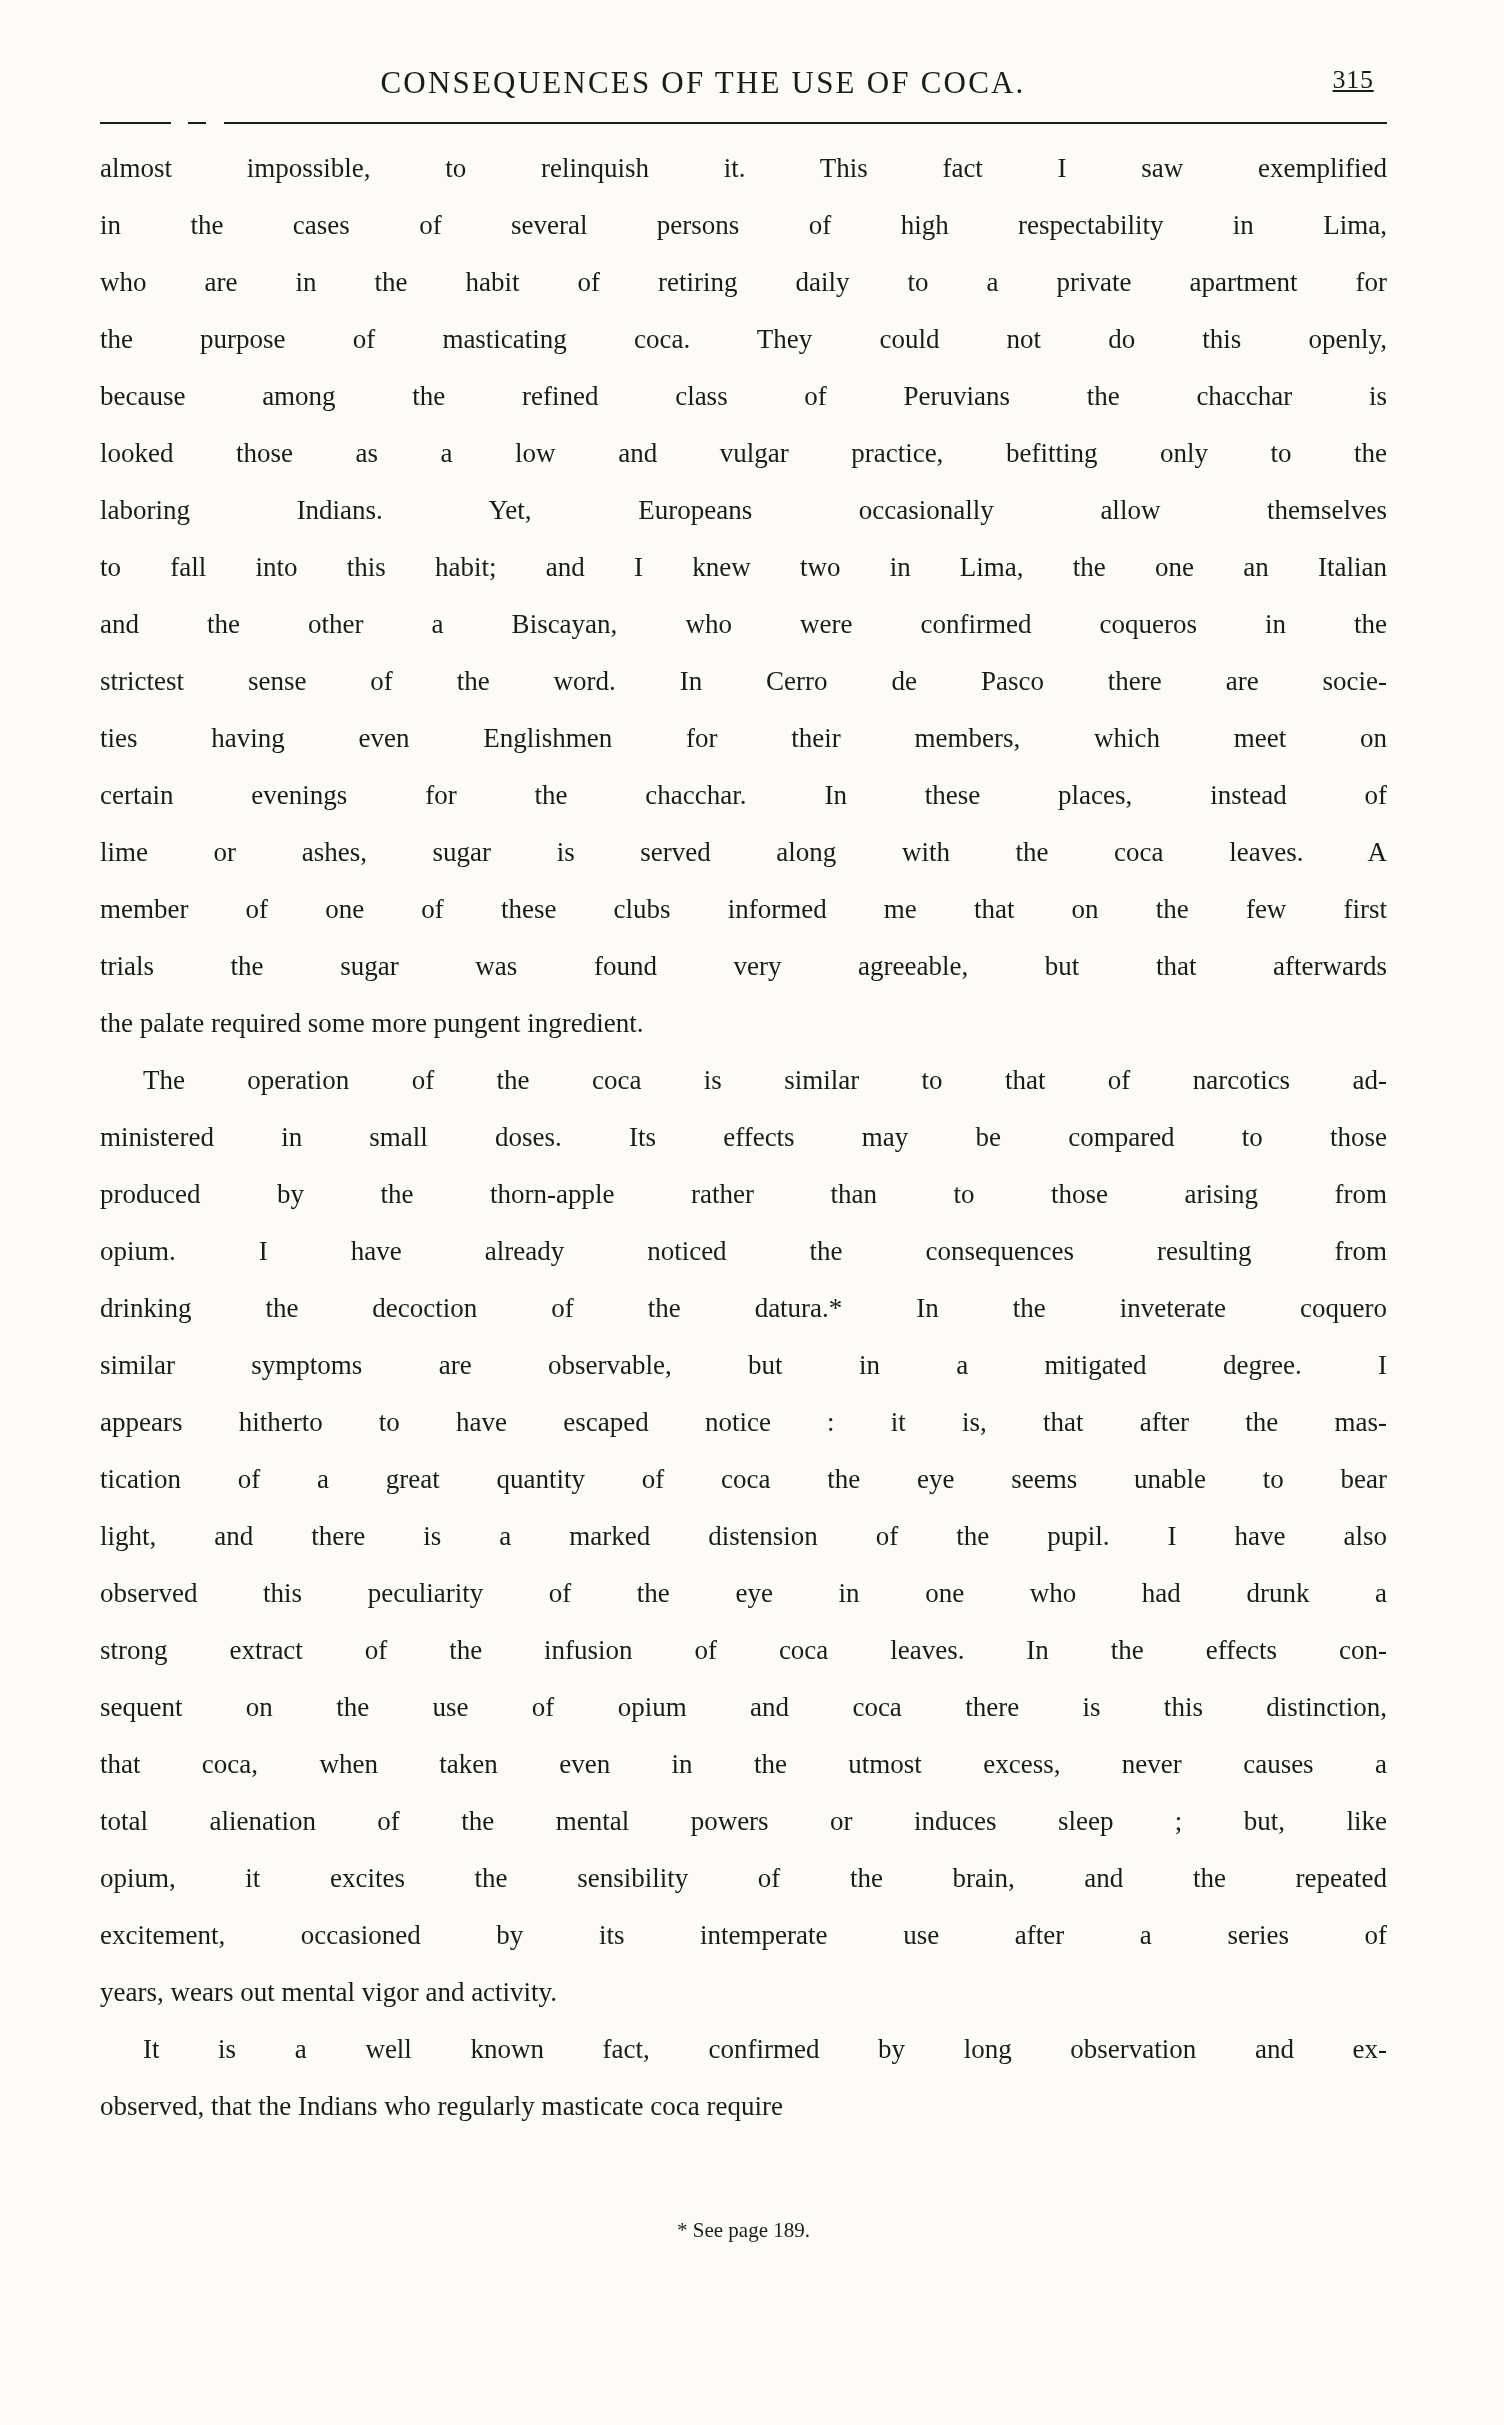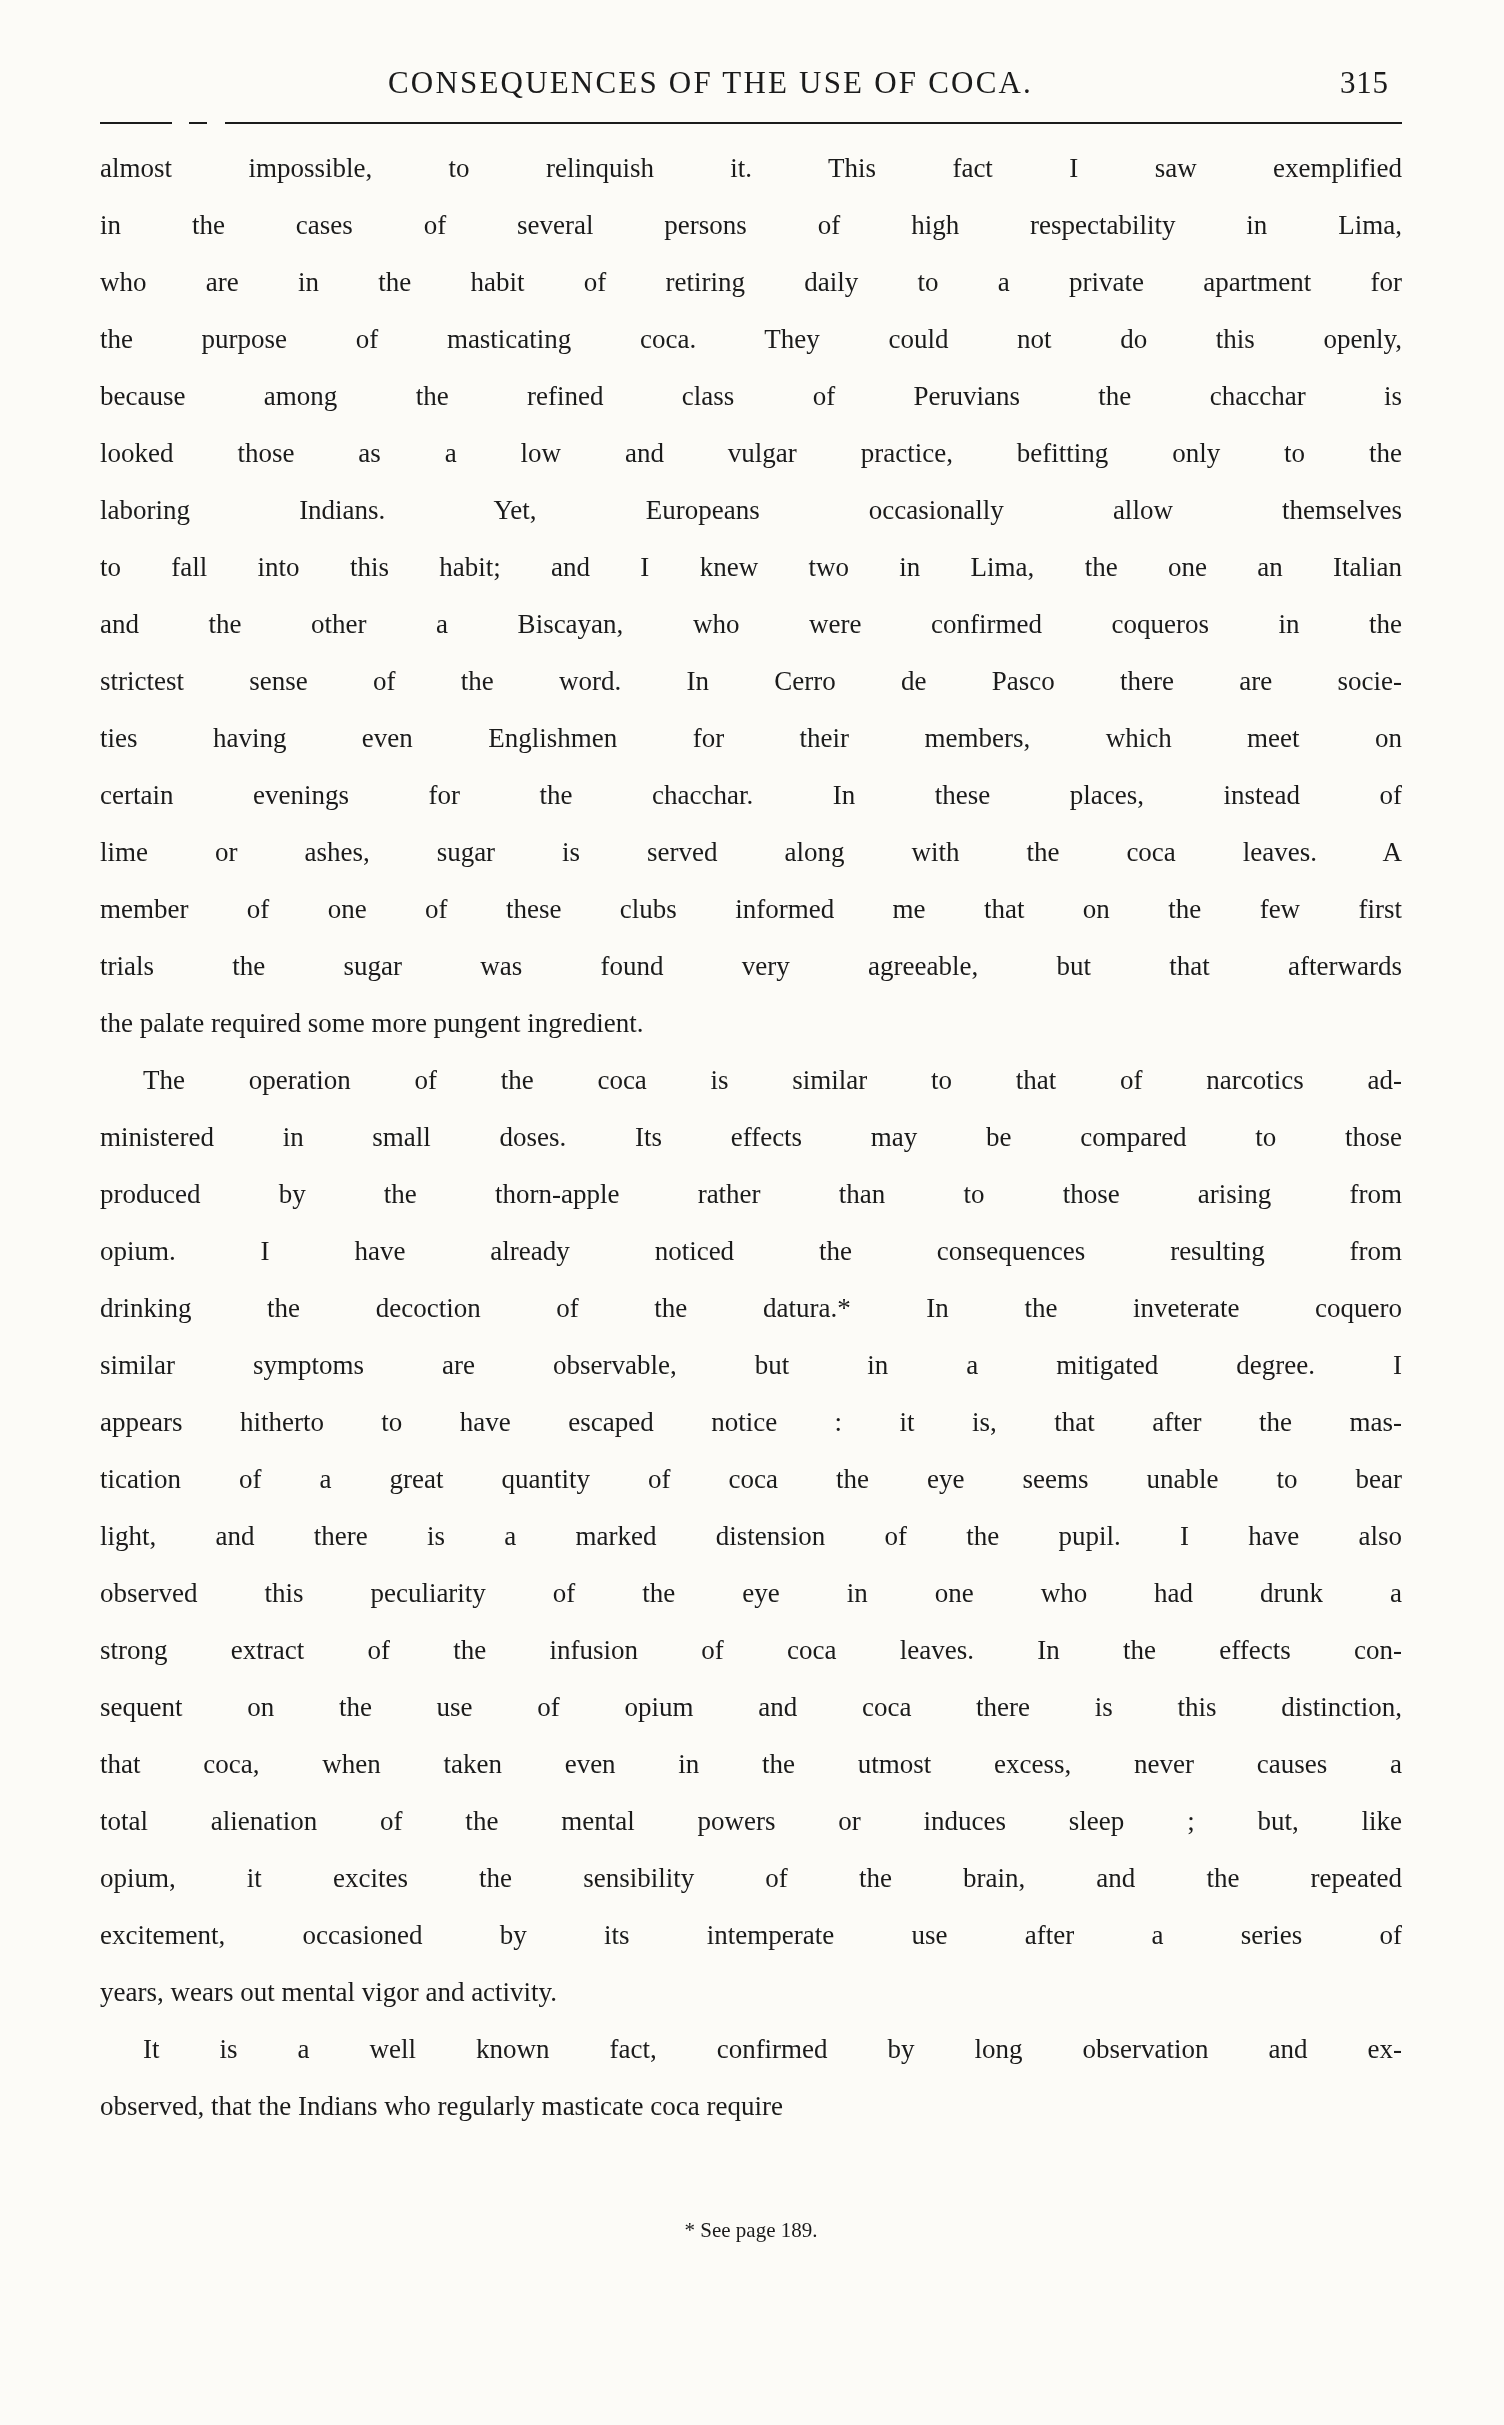--- a/index.html
+++ b/index.html
@@ -9,43 +9,44 @@
     height: 2426px;
     margin: 0 auto;
     background: #fcfbf7;
     font-family: "Liberation Serif", "DejaVu Serif", serif;
     color: #1b1b1b;
     overflow: hidden;
   }
   .content {
     position: absolute;
     left: 100px;
-    right: 103px;
+    right: 118px;
     top: 0;
   }
   .header {
     position: relative;
     padding-top: 65px;
     height: 41px;
   }
   .header-title {
     position: absolute;
     left: 0;
     right: 81px;
     text-align: center;
     font-size: 31px;
     letter-spacing: 2.2px;
     white-space: nowrap;
   }
   .page-number {
     position: absolute;
     right: 13.3px;
     top: 65px;
-    font-size: 31px;
+    font-size: 26px;
     letter-spacing: 0.7px;
+    text-decoration: underline;
   }
   .rule {
     margin-top: 16px;
     height: 2.2px;
     background: linear-gradient(to right,
       #1b1b1b 0%, #1b1b1b 5.5%,
       transparent 5.5%, transparent 6.8%,
       #1b1b1b 6.8%, #1b1b1b 8.2%,
       transparent 8.2%, transparent 9.6%,
       #1b1b1b 9.6%, #1b1b1b 100%);

